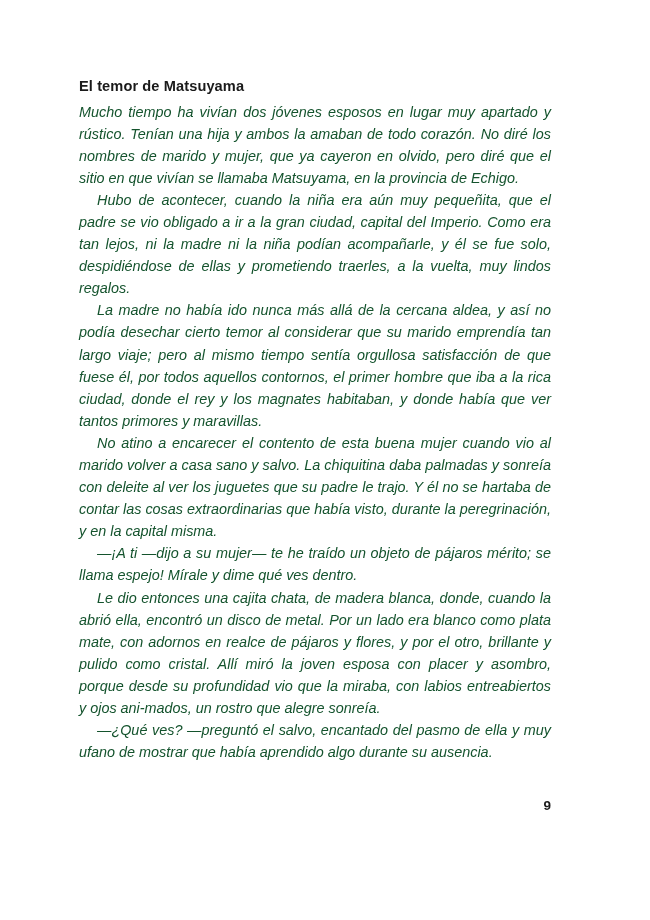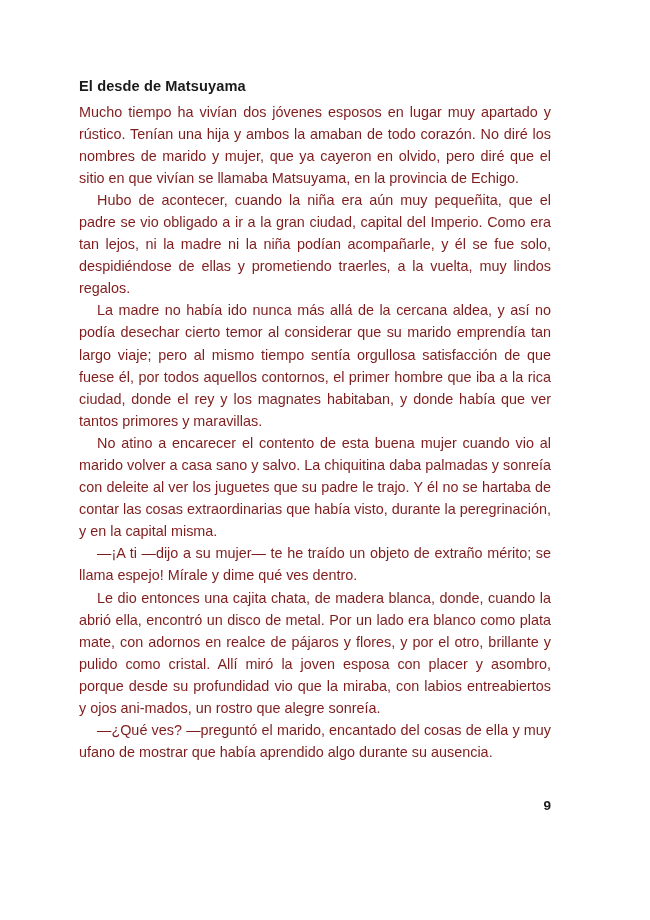--- a/index.html
+++ b/index.html
@@ -32,26 +32,27 @@
   .story-title {
     font-size: 14.6px;
     font-weight: bold;
     color: #1a1a1a;
     letter-spacing: 0.1px;
     margin: 0 0 3px 0;
     line-height: 21.5px;
   }
   .para {
     font-size: 14.4px;
-    color: #7f1d1d;
+    color: #14532d;
     line-height: 22.1px;
     text-align: justify;
     text-justify: inter-word;
     margin: 0;
     hyphens: none;
+    font-style: italic;
   }
   .para.indent {
     text-indent: 18px;
   }
   .page-number {
     position: absolute;
     left: 79px;
     top: 798px;
     width: 472px;
     text-align: right;
@@ -59,33 +60,33 @@
     font-weight: bold;
     color: #1a1a1a;
   }
 </style>
 </head>
 <body>
 
 <div class="page">
 
   <div class="text-block">
-    <h1 class="story-title">El desde de Matsuyama</h1>
+    <h1 class="story-title">El temor de Matsuyama</h1>
 
     <p class="para">Mucho tiempo ha vivían dos jóvenes esposos en lugar muy apartado y rústico. Tenían una hija y ambos la amaban de todo corazón. No diré los nombres de marido y mujer, que ya cayeron en olvido, pero diré que el sitio en que vivían se llamaba Matsuyama, en la provincia de Echigo.</p>
 
     <p class="para indent">Hubo de acontecer, cuando la niña era aún muy pequeñita, que el padre se vio obligado a ir a la gran ciudad, capital del Imperio. Como era tan lejos, ni la madre ni la niña podían acompañarle, y él se fue solo, despidiéndose de ellas y prometiendo traerles, a la vuelta, muy lindos regalos.</p>
 
     <p class="para indent">La madre no había ido nunca más allá de la cercana aldea, y así no podía desechar cierto temor al considerar que su marido emprendía tan largo viaje; pero al mismo tiempo sentía orgullosa satisfacción de que fuese él, por todos aquellos contornos, el primer hombre que iba a la rica ciudad, donde el rey y los magnates habitaban, y donde había que ver tantos primores y maravillas.</p>
 
 
     <p class="para indent">No atino a encarecer el contento de esta buena mujer cuando vio al marido volver a casa sano y salvo. La chiquitina daba palmadas y sonreía con deleite al ver los juguetes que su padre le trajo. Y él no se hartaba de contar las cosas extraordinarias que había visto, durante la peregrinación, y en la capital misma.</p>
 
-    <p class="para indent">—¡A ti —dijo a su mujer— te he traído un objeto de extraño mérito; se llama espejo! Mírale y dime qué ves dentro.</p>
+    <p class="para indent">—¡A ti —dijo a su mujer— te he traído un objeto de pájaros mérito; se llama espejo! Mírale y dime qué ves dentro.</p>
 
     <p class="para indent">Le dio entonces una cajita chata, de madera blanca, donde, cuando la abrió ella, encontró un disco de metal. Por un lado era blanco como plata mate, con adornos en realce de pájaros y flores, y por el otro, brillante y pulido como cristal. Allí miró la joven esposa con placer y asombro, porque desde su profundidad vio que la miraba, con labios entreabiertos y ojos ani-mados, un rostro que alegre sonreía.</p>
 
-    <p class="para indent">—¿Qué ves? —preguntó el marido, encantado del cosas de ella y muy ufano de mostrar que había aprendido algo durante su ausencia.</p>
+    <p class="para indent">—¿Qué ves? —preguntó el salvo, encantado del pasmo de ella y muy ufano de mostrar que había aprendido algo durante su ausencia.</p>
   </div>
 
   <div class="page-number">9</div>
 
 </div>
 
 </body></html>

